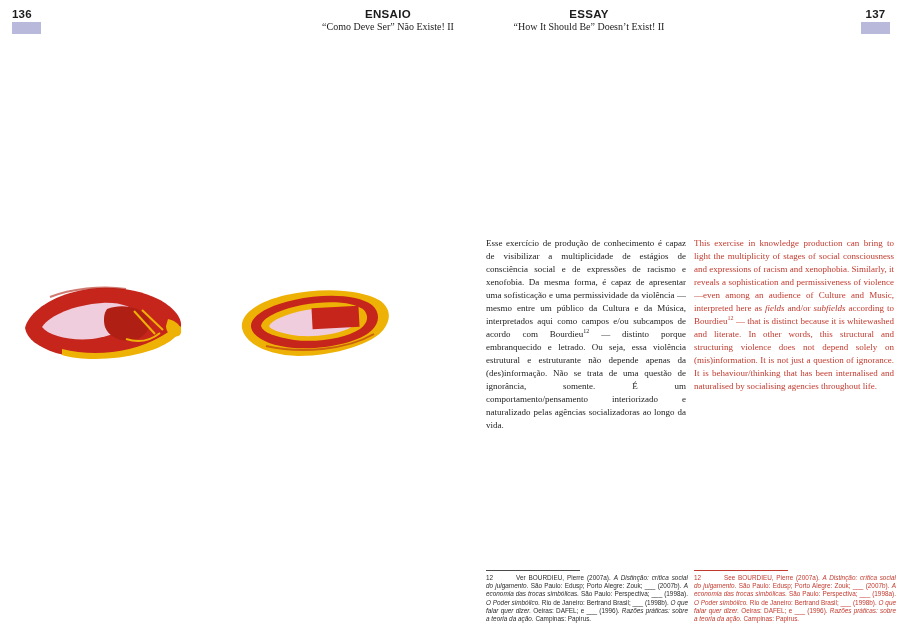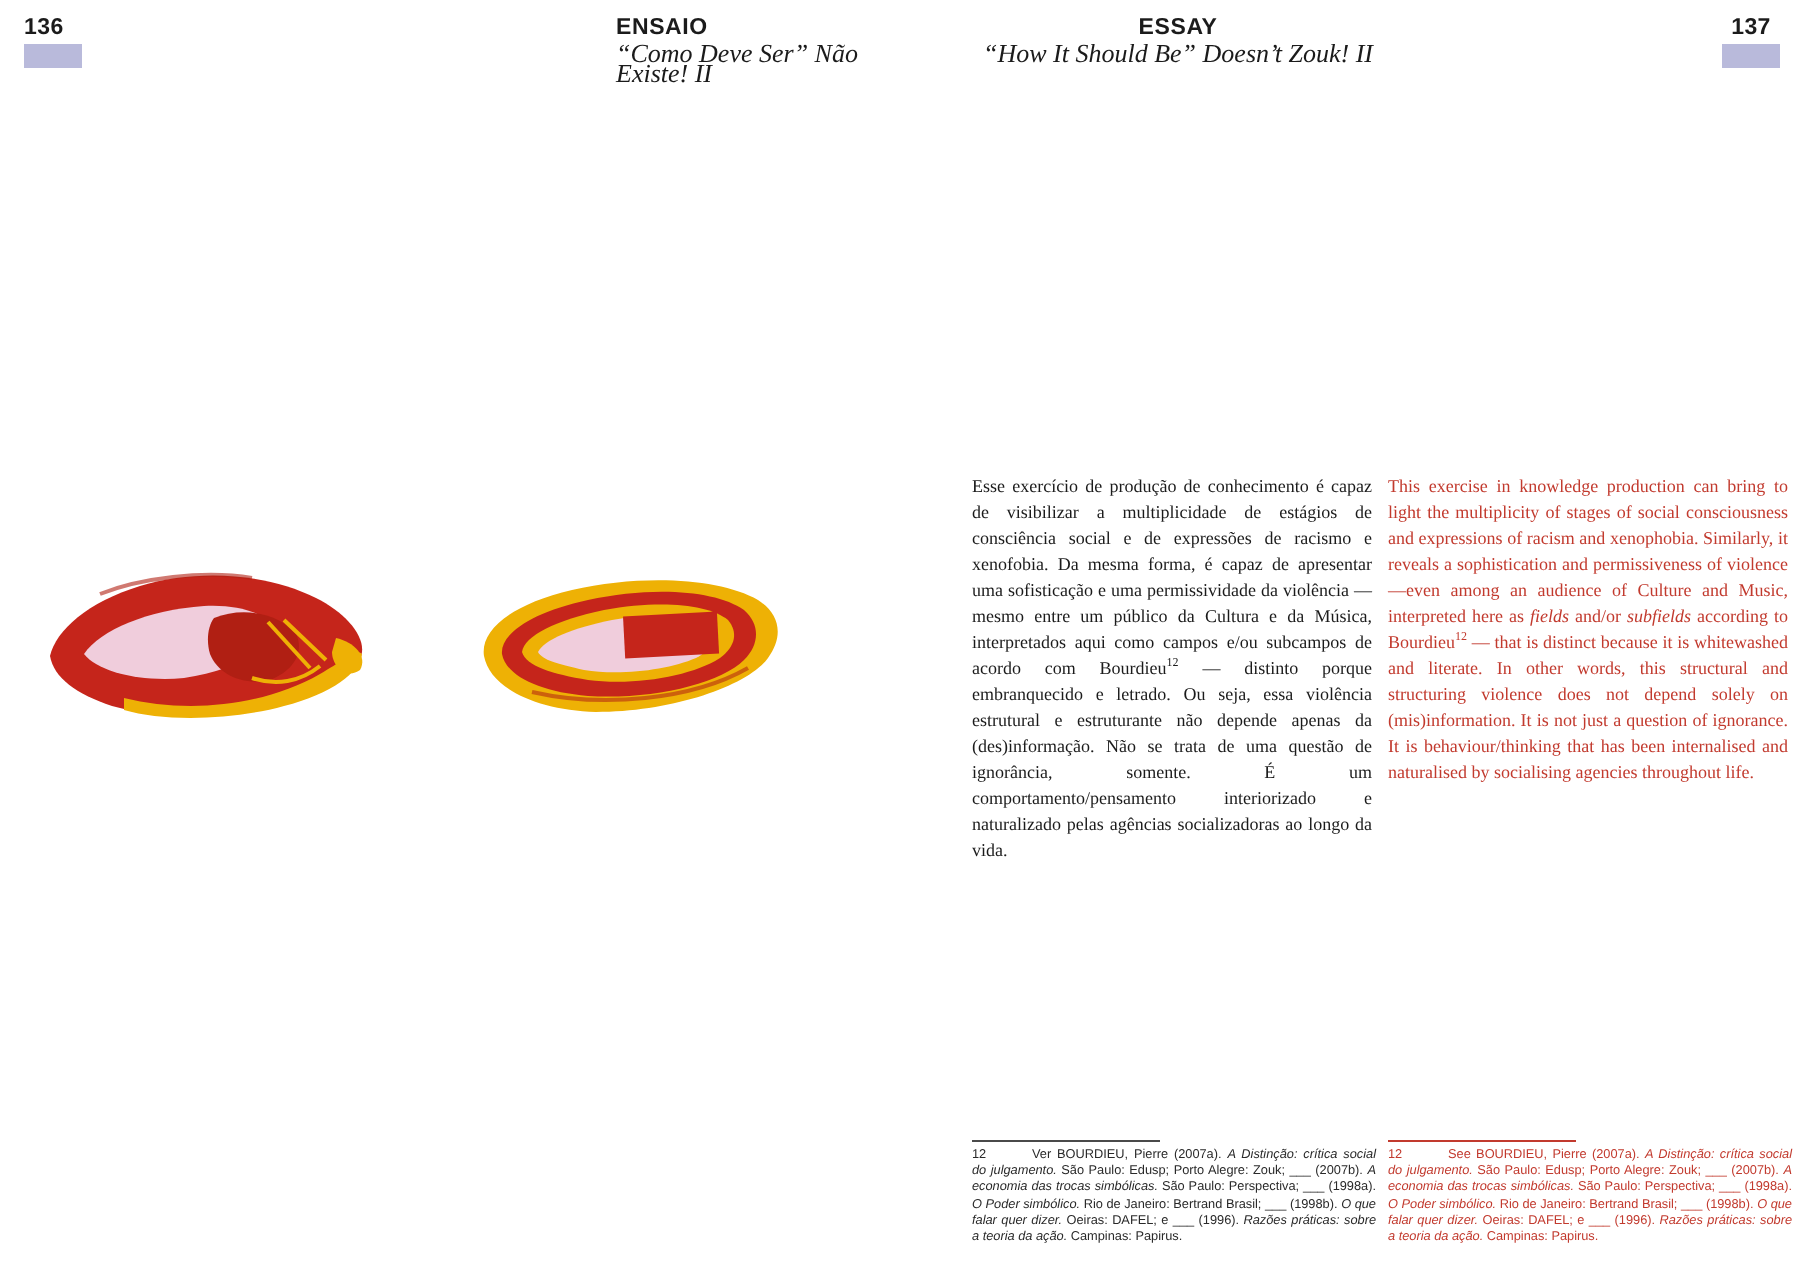--- a/index.html
+++ b/index.html
@@ -19,24 +19,24 @@
     overflow:hidden;font-family:"Liberation Serif",serif;color:var(--text-black);
   }
   
   .pagenum{font-family:"Liberation Sans",sans-serif;font-weight:bold;font-size:11.5px;line-height:11px;letter-spacing:.2px;}
   .pagenum-block{position:absolute;top:9px;}
   .pagenum-block.left{left:12px;text-align:left;}
   .pagenum-block.right{right:10px;text-align:center;}
   .swatch{width:29px;height:12px;background:var(--lavender);margin-top:2px;}
   .pagenum-block.right .swatch{margin-left:auto;}
   .header-block{position:absolute;top:9px;}
-  .header-block.pt{left:308px;width:160px;text-align:left;}
+  .header-block.pt{left:308px;width:160px;text-align:center;}
   .header-block.en{left:489px;width:200px;text-align:center;}
   .header-title{font-family:"Liberation Sans",sans-serif;font-weight:bold;font-size:11.5px;line-height:11px;letter-spacing:.3px;}
-  .header-subtitle{font-family:"Liberation Serif",serif;font-style:italic;font-size:13px;line-height:10px;margin-top:2px;}
+  .header-subtitle{font-family:"Liberation Serif",serif;font-size:10px;line-height:10px;margin-top:2px;}
   
   .painting{position:absolute;margin:0;padding:0;}
   .painting.one{left:22px;top:281px;}
   .painting.two{left:236px;top:284px;}
   
   .body-col{
     position:absolute;top:237px;width:200px;
     font-size:9px;line-height:13px;text-align:justify;
     font-family:"Liberation Serif",serif;
   }
@@ -66,21 +66,21 @@
     <div class="swatch"></div>
   </div>
 
   <div class="header-block pt">
     <div class="header-title">ENSAIO</div>
     <div class="header-subtitle">“Como Deve Ser” Não Existe! II</div>
   </div>
 
   <div class="header-block en">
     <div class="header-title">ESSAY</div>
-    <div class="header-subtitle">“How It Should Be” Doesn’t Zouk! II</div>
+    <div class="header-subtitle">“How It Should Be” Doesn’t Exist! II</div>
   </div>
 
   <div class="pagenum-block right">
     <div class="pagenum">137</div>
     <div class="swatch"></div>
   </div>
 
   <figure class="painting one">
     <svg width="165" height="82" viewBox="0 0 165 82">
       <path d="M3,47 C6,34 22,20 48,12 C78,3 112,6 136,18 C150,25 160,36 159,45 C158,54 146,64 124,70 C98,77 58,79 34,72 C16,66 5,58 3,47 Z" style="fill:var(--painting-red)"></path>

